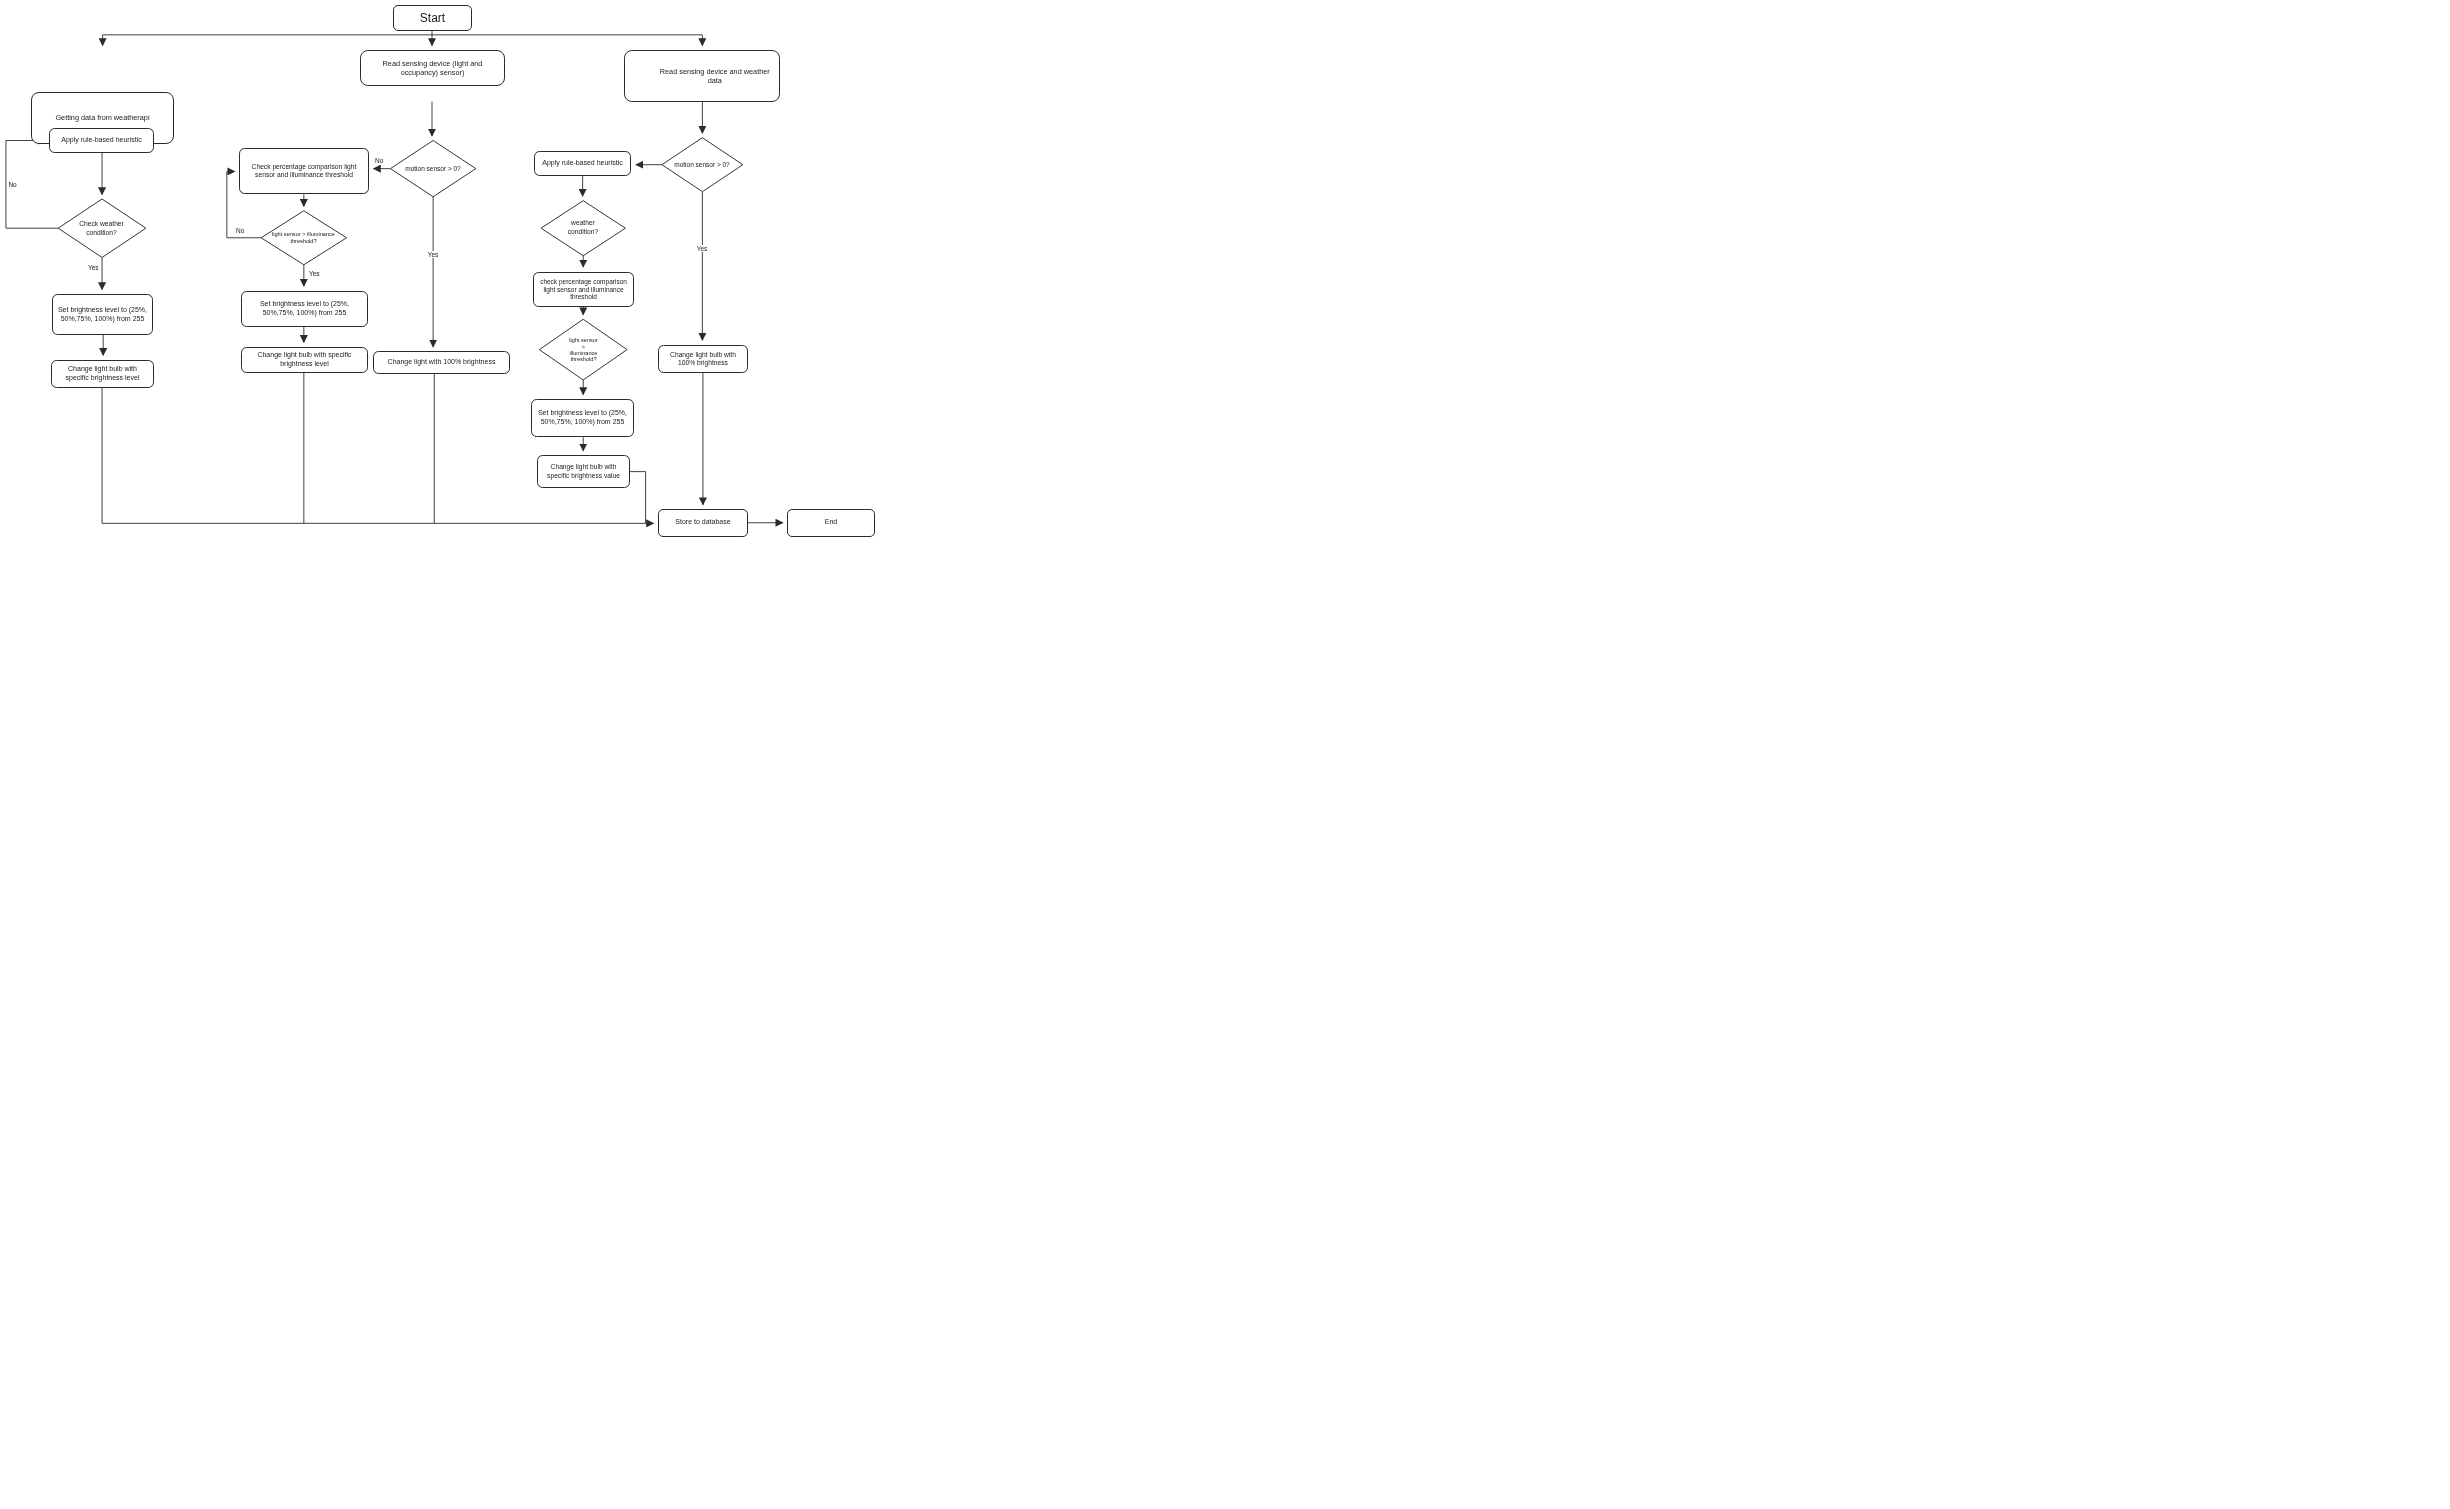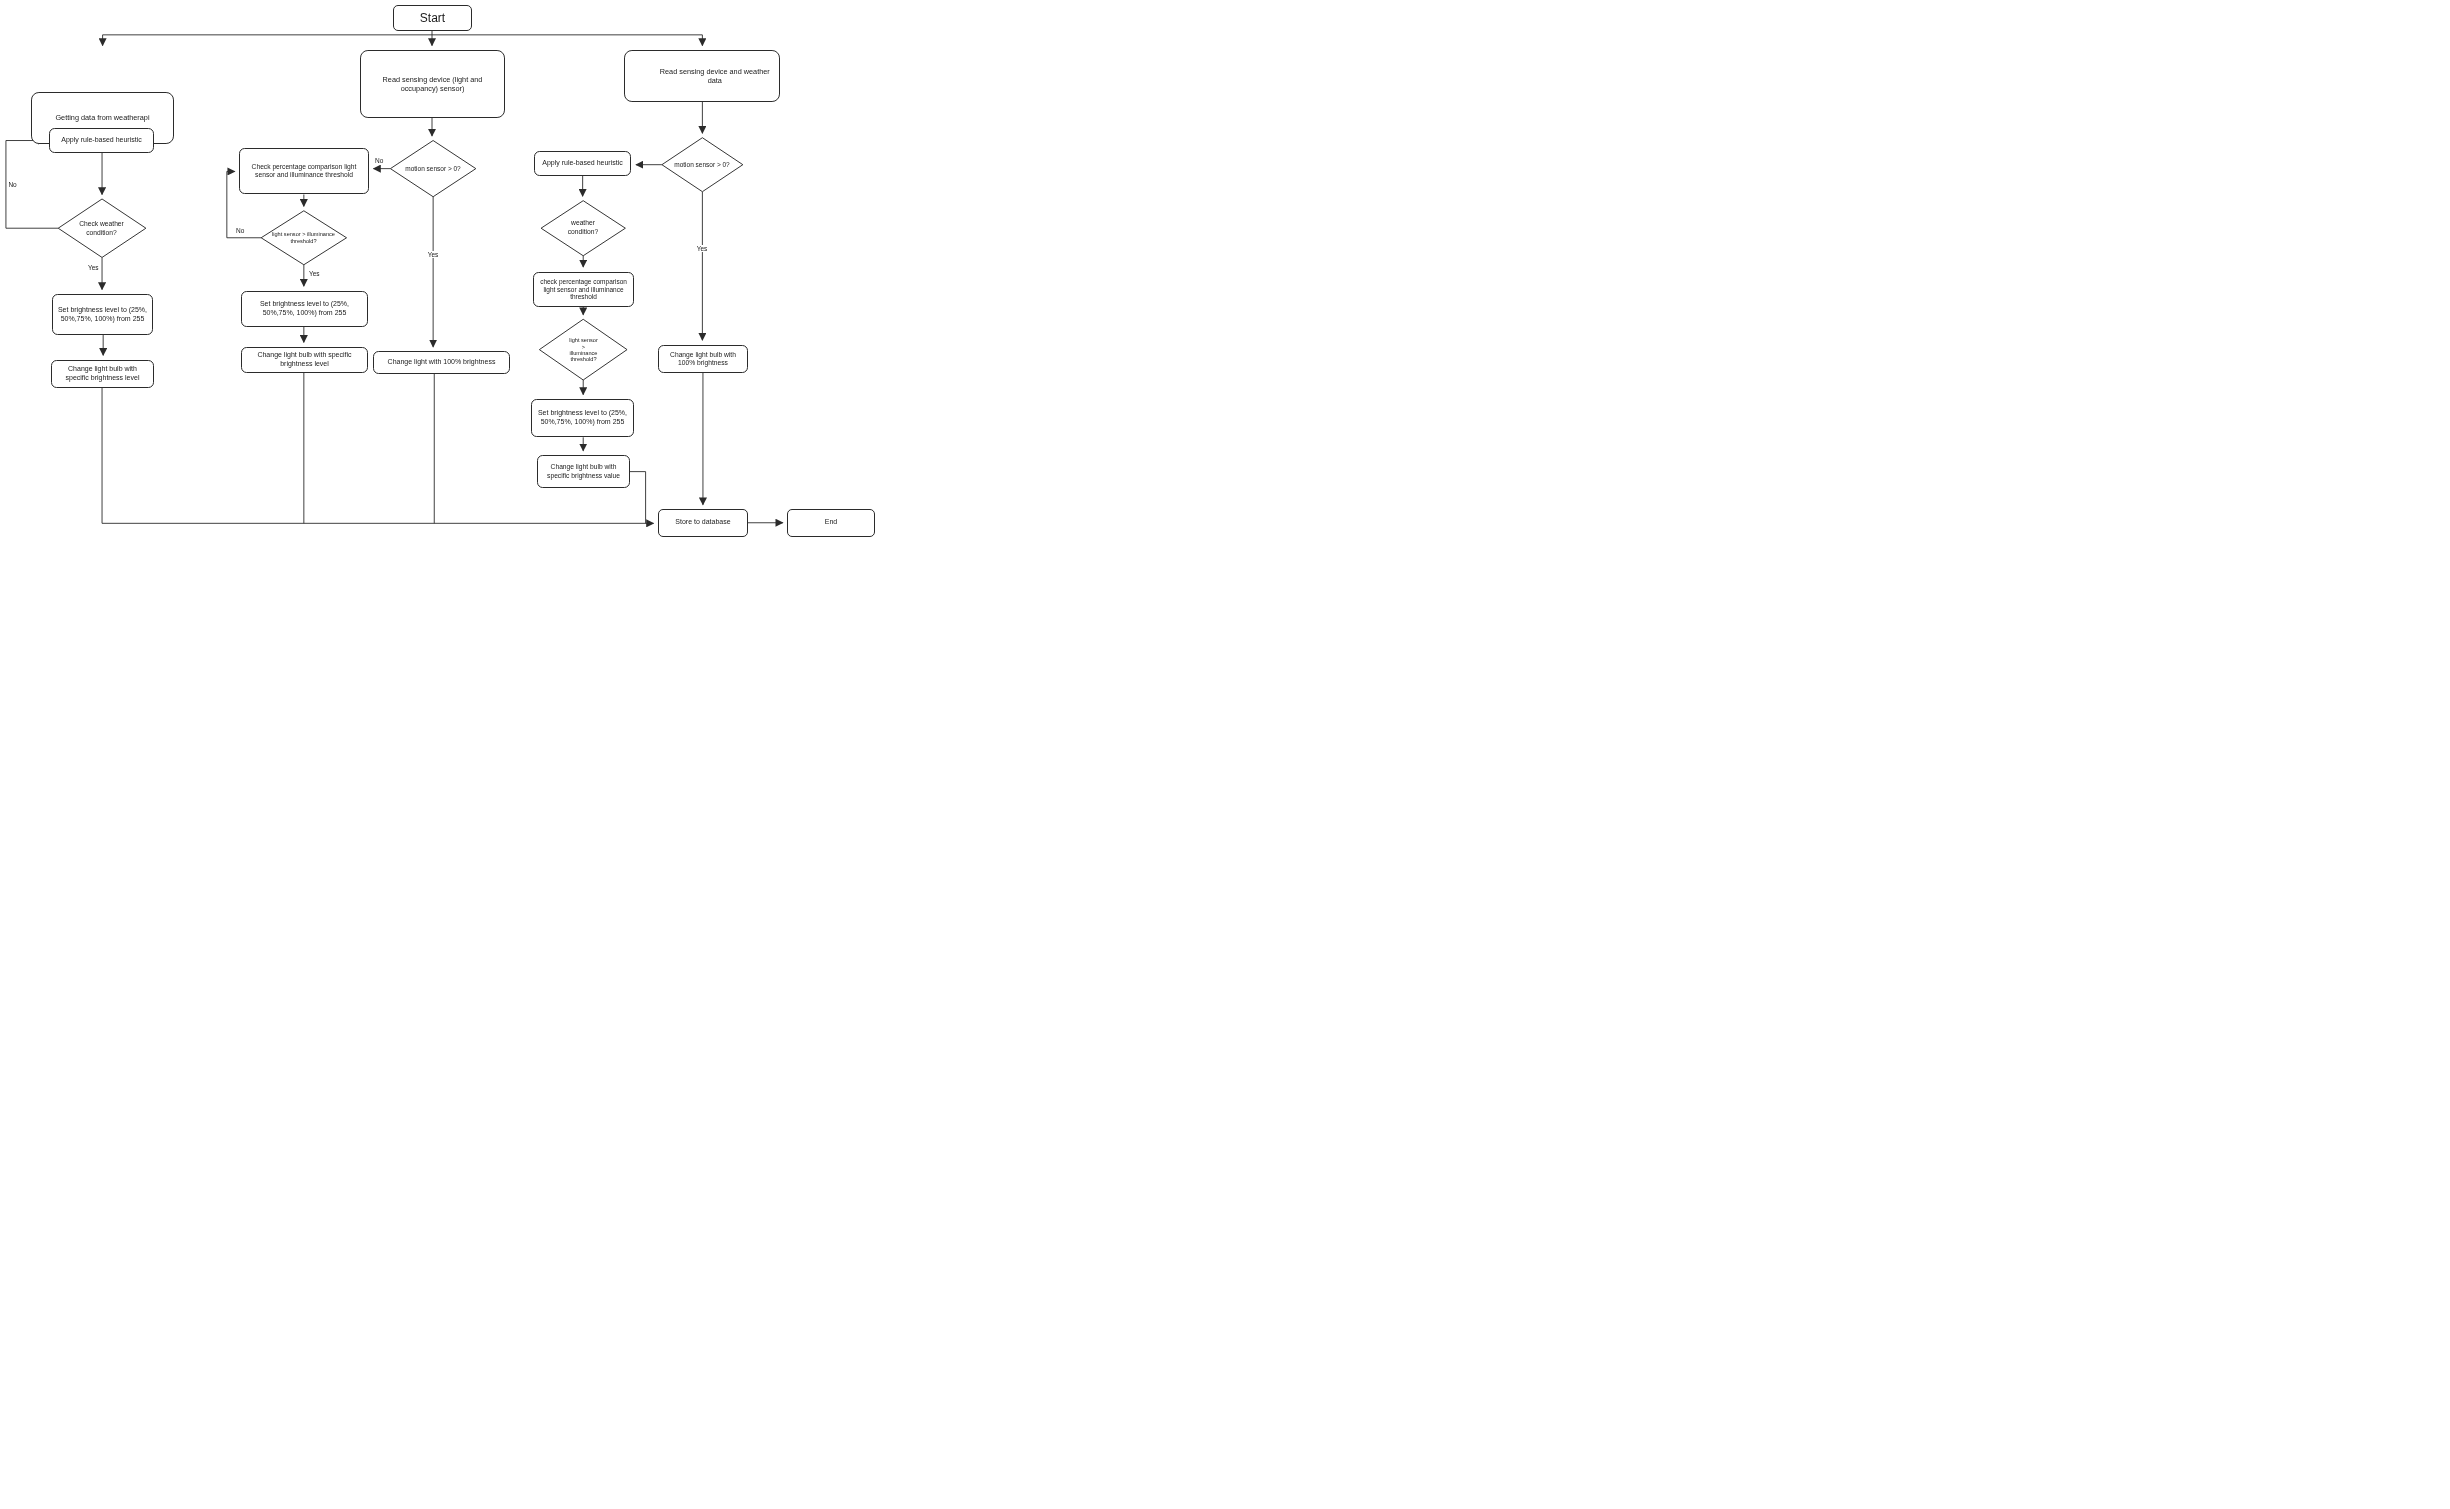--- a/index.html
+++ b/index.html
@@ -109,21 +109,21 @@
       <polygon points="1037,357 962,406 1037,455 1112,406"></polygon>
       <polygon points="1037,568 959,622 1037,676 1115,622"></polygon>
       <polygon points="1249,245 1177,293 1249,341 1321,293"></polygon>
     </g>
   </svg>
 
   <div class="node terminal" style="left:393px;top:5px;width:79px;height:26px;">Start</div>
 
   <div class="node big" style="left:31px;top:50px;width:143px;height:52px;margin-top:42px;">Getting data from weatherapi</div>
 
-  <div class="node big" style="left:360px;top:50px;width:145px;height:68px;">Read sensing device (light and occupancy) sensor)</div>
+  <div class="node big" style="left:360px;top:50px;width:145px;height:36px;">Read sensing device (light and occupancy) sensor)</div>
 
   <div class="node big" style="left:624px;top:50px;width:156px;height:52px;padding-left:30px;">Read sensing device and weather data</div>
 
   <div class="node" style="left:49px;top:128px;width:105px;height:25px;font-size:7px;">Apply rule-based heuristic</div>
 
   <div class="dtext" style="left:68px;top:213px;width:67px;height:31.5px;font-size:6.7px;">Check weather condition?</div>
 
   <div class="node pre" style="left:52px;top:294px;width:101px;height:41px;font-size:7px;">Set brightness level to (25%,
 50%,75%, 100%) from 255</div>
 

